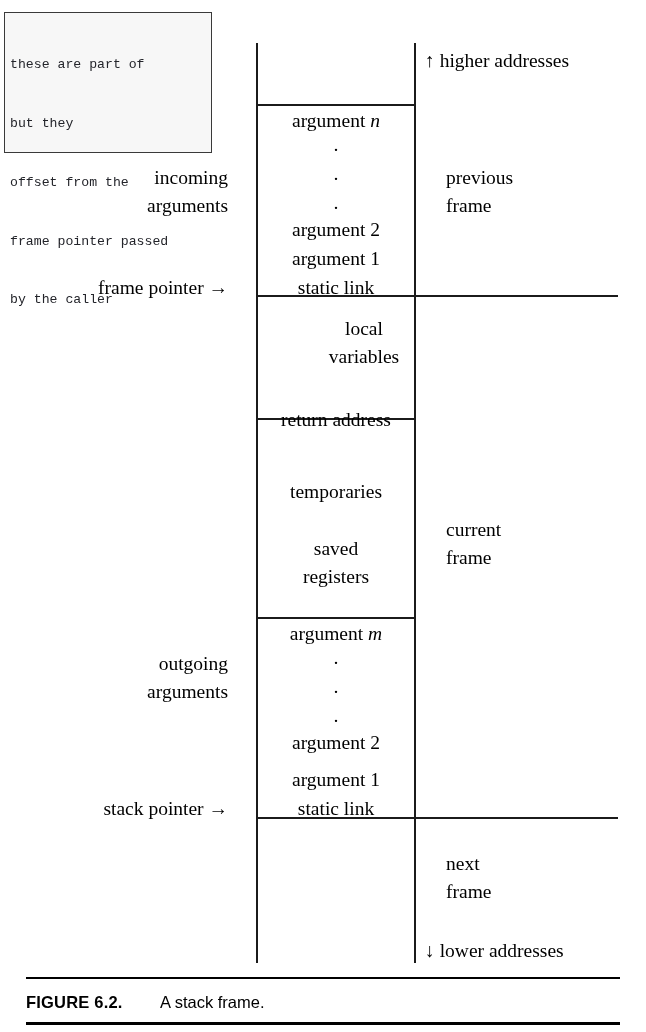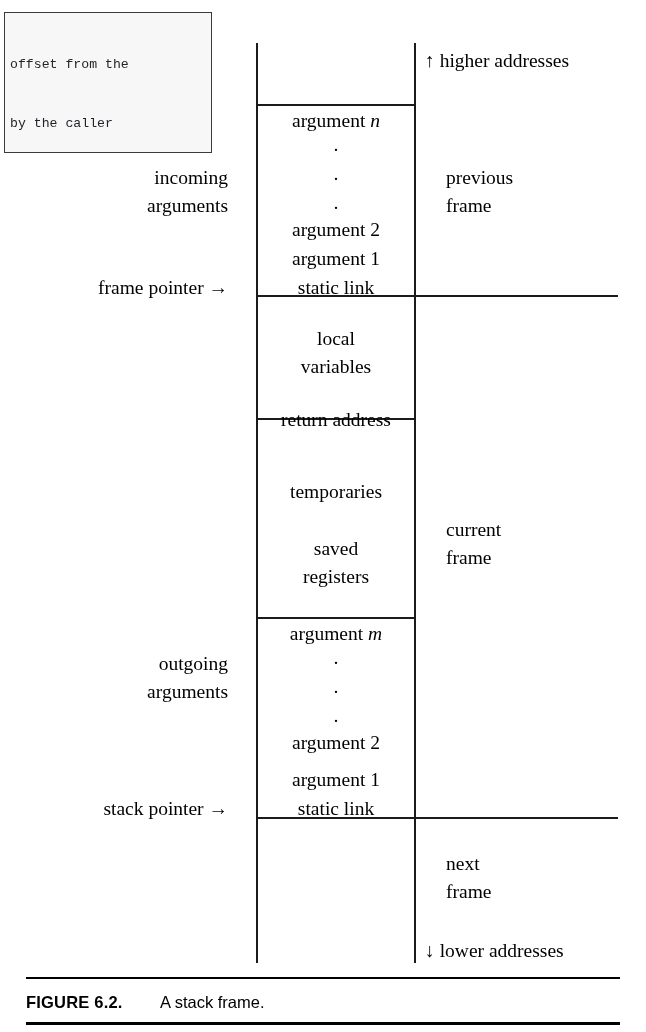--- a/index.html
+++ b/index.html
@@ -130,21 +130,24 @@
   #caption-text {
     position: absolute;
     left: 134px;
     top: 0;
   }
 </style>
 </head>
 <body>
 
 <div id="annotation-box">
+  <span class="ann-line">these are part of</span>
+  <span class="ann-line">but they</span>
   <span class="ann-line">offset from the</span>
+  <span class="ann-line">frame pointer passed</span>
   <span class="ann-line">by the caller</span>
 </div>
 
 <div class="vline" style="left:256px; top:43px; height:920px;"></div>
 <div class="vline" style="left:414px; top:43px; height:920px;"></div>
 
 <div class="hline" style="left:256px; top:104px; width:160px;"></div>
 <div class="hline" style="left:256px; top:295px; width:362px;"></div>
 <div class="hline" style="left:256px; top:418px; width:160px;"></div>
 <div class="hline" style="left:256px; top:617px; width:160px;"></div>
@@ -168,21 +171,21 @@
 </div>
 <div class="dot" style="top:145px;">·</div>
 <div class="dot" style="top:174px;">·</div>
 <div class="dot" style="top:203px;">·</div>
 <div class="cell" style="top:216px;">argument 2</div>
 <div class="cell" style="top:245px;">argument 1</div>
 <div class="cell" style="top:274px;">static link</div>
 
 <div class="left-label" style="top:274px;">frame pointer →</div>
 
-<div class="cell" style="top:325px;">
+<div class="cell" style="top:315px;padding-left:28px;">
   <span>local</span><br>
   <span>variables</span>
 </div>
 
 <div class="cell" style="top:406px;">return address</div>
 <div class="cell" style="top:478px;">temporaries</div>
 <div class="cell" style="top:535px;">
   <span>saved</span><br>
   <span>registers</span>
 </div>

